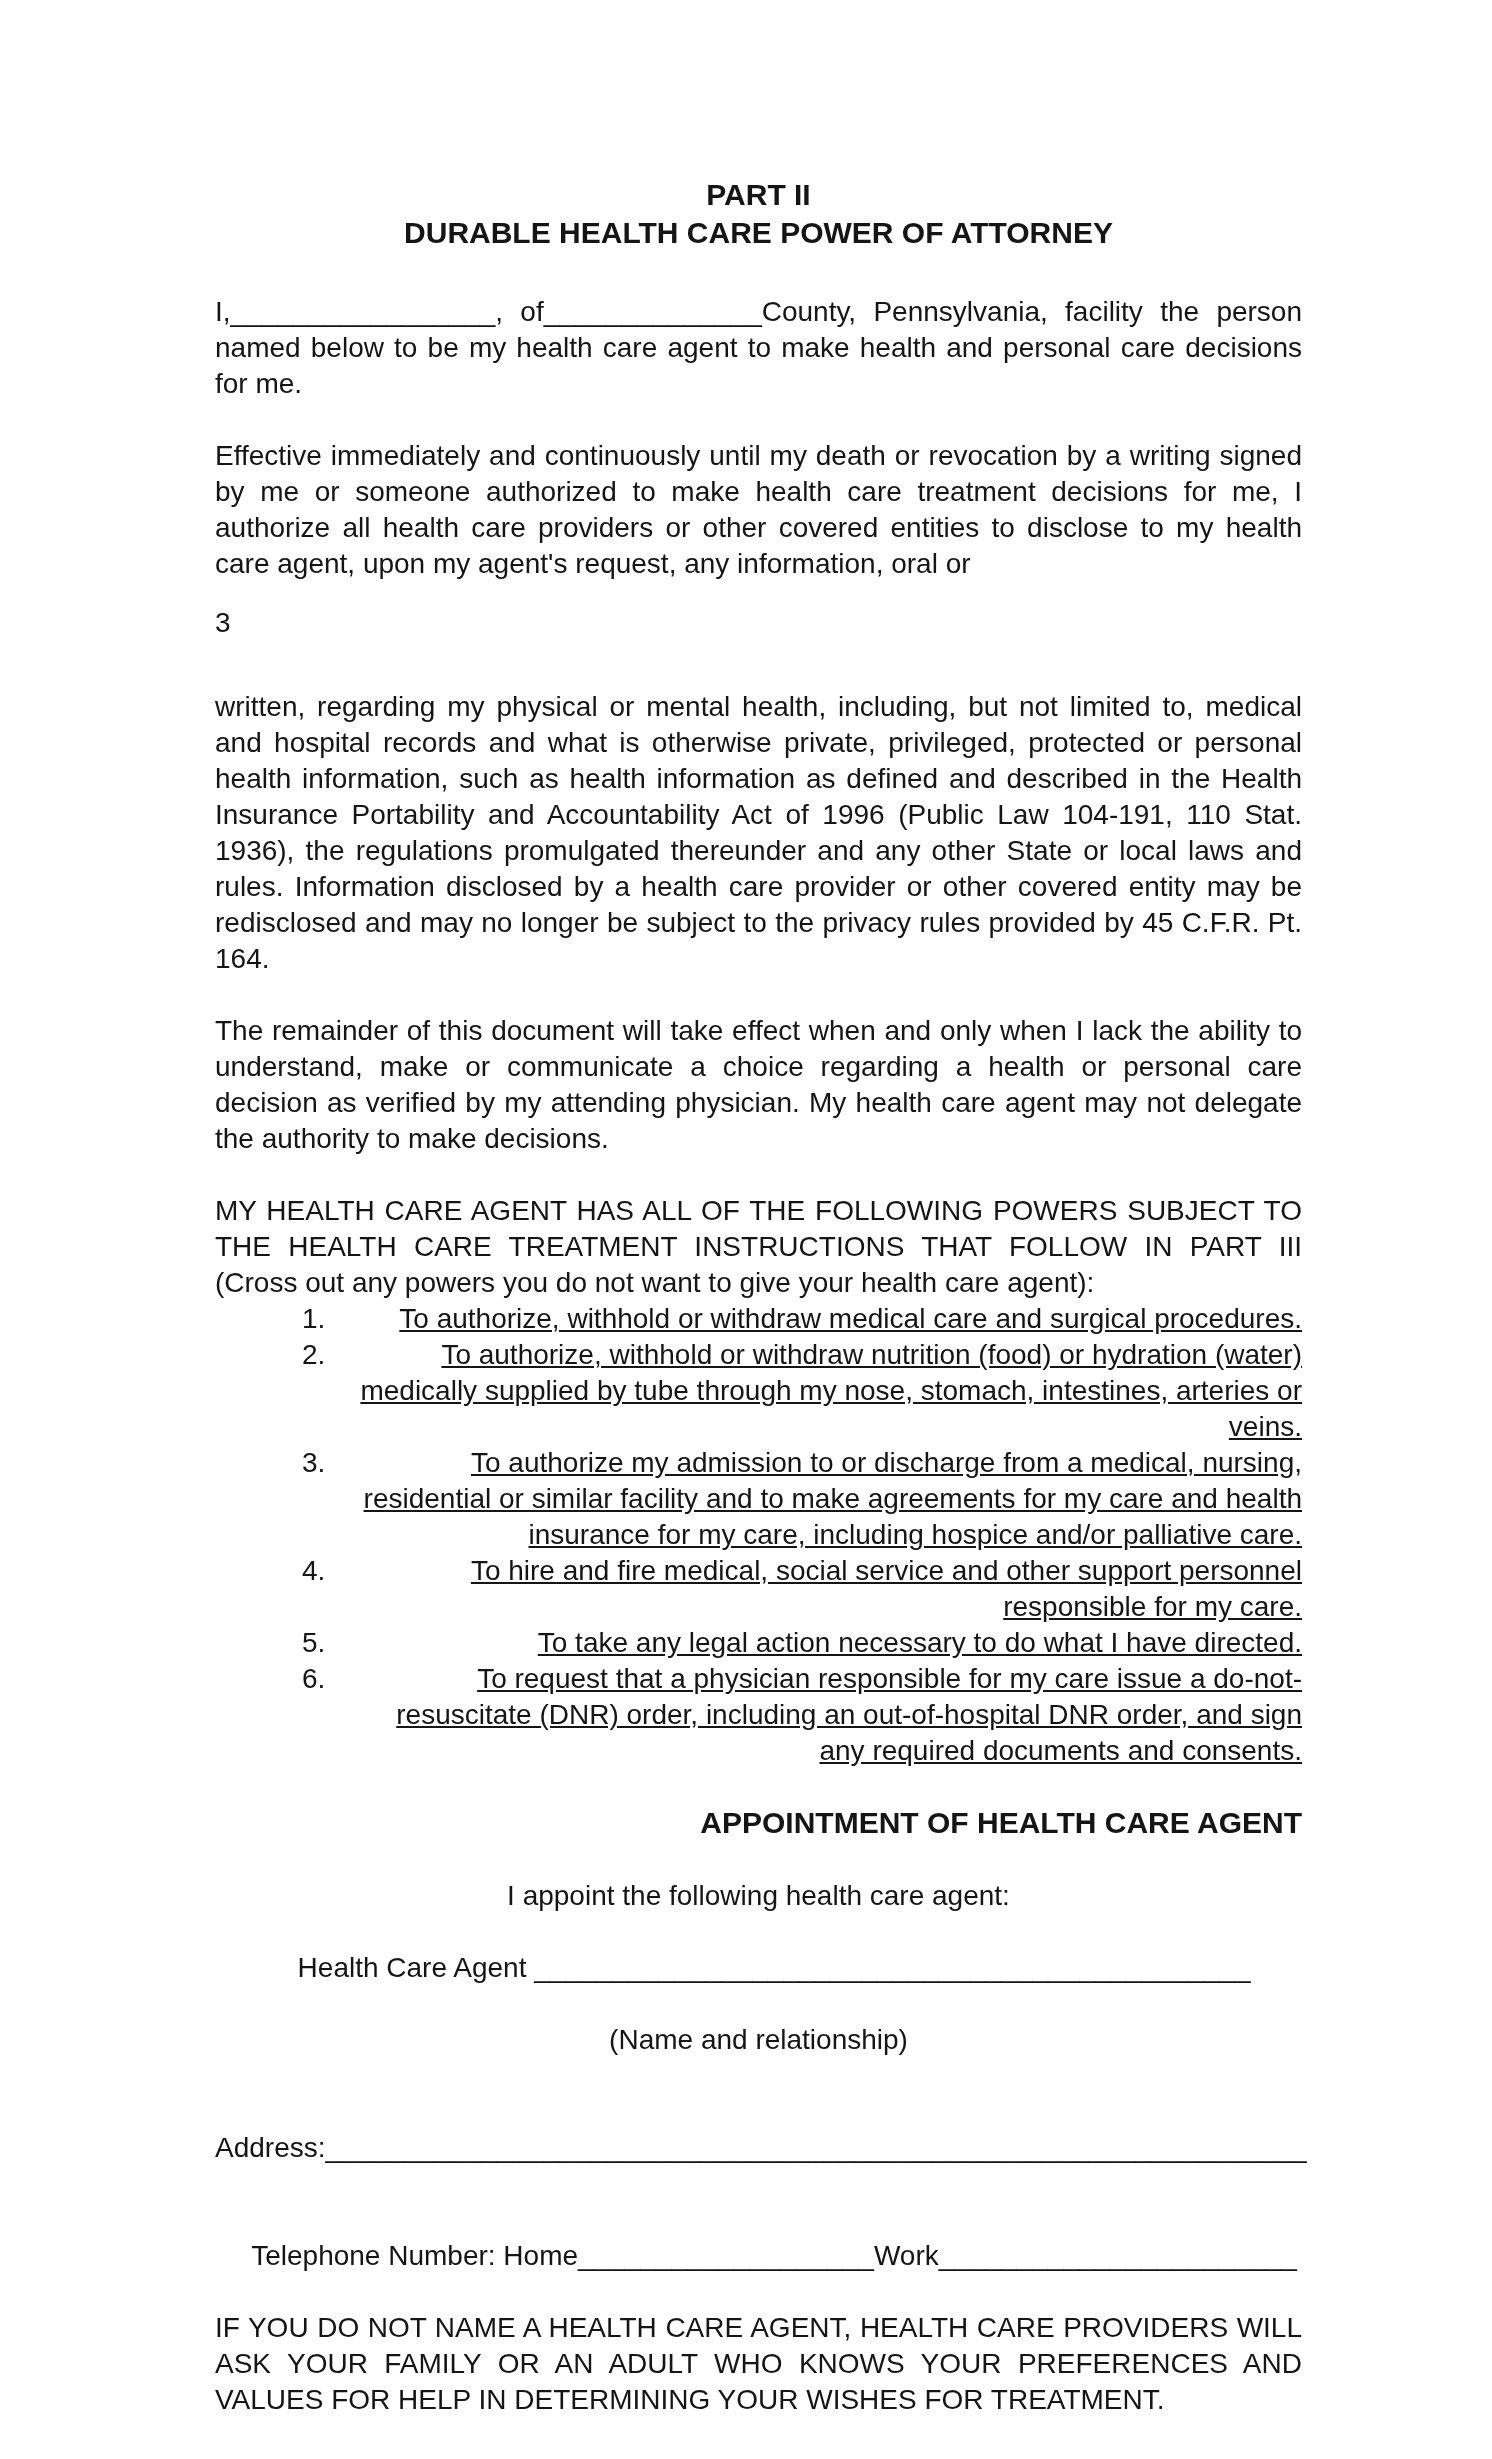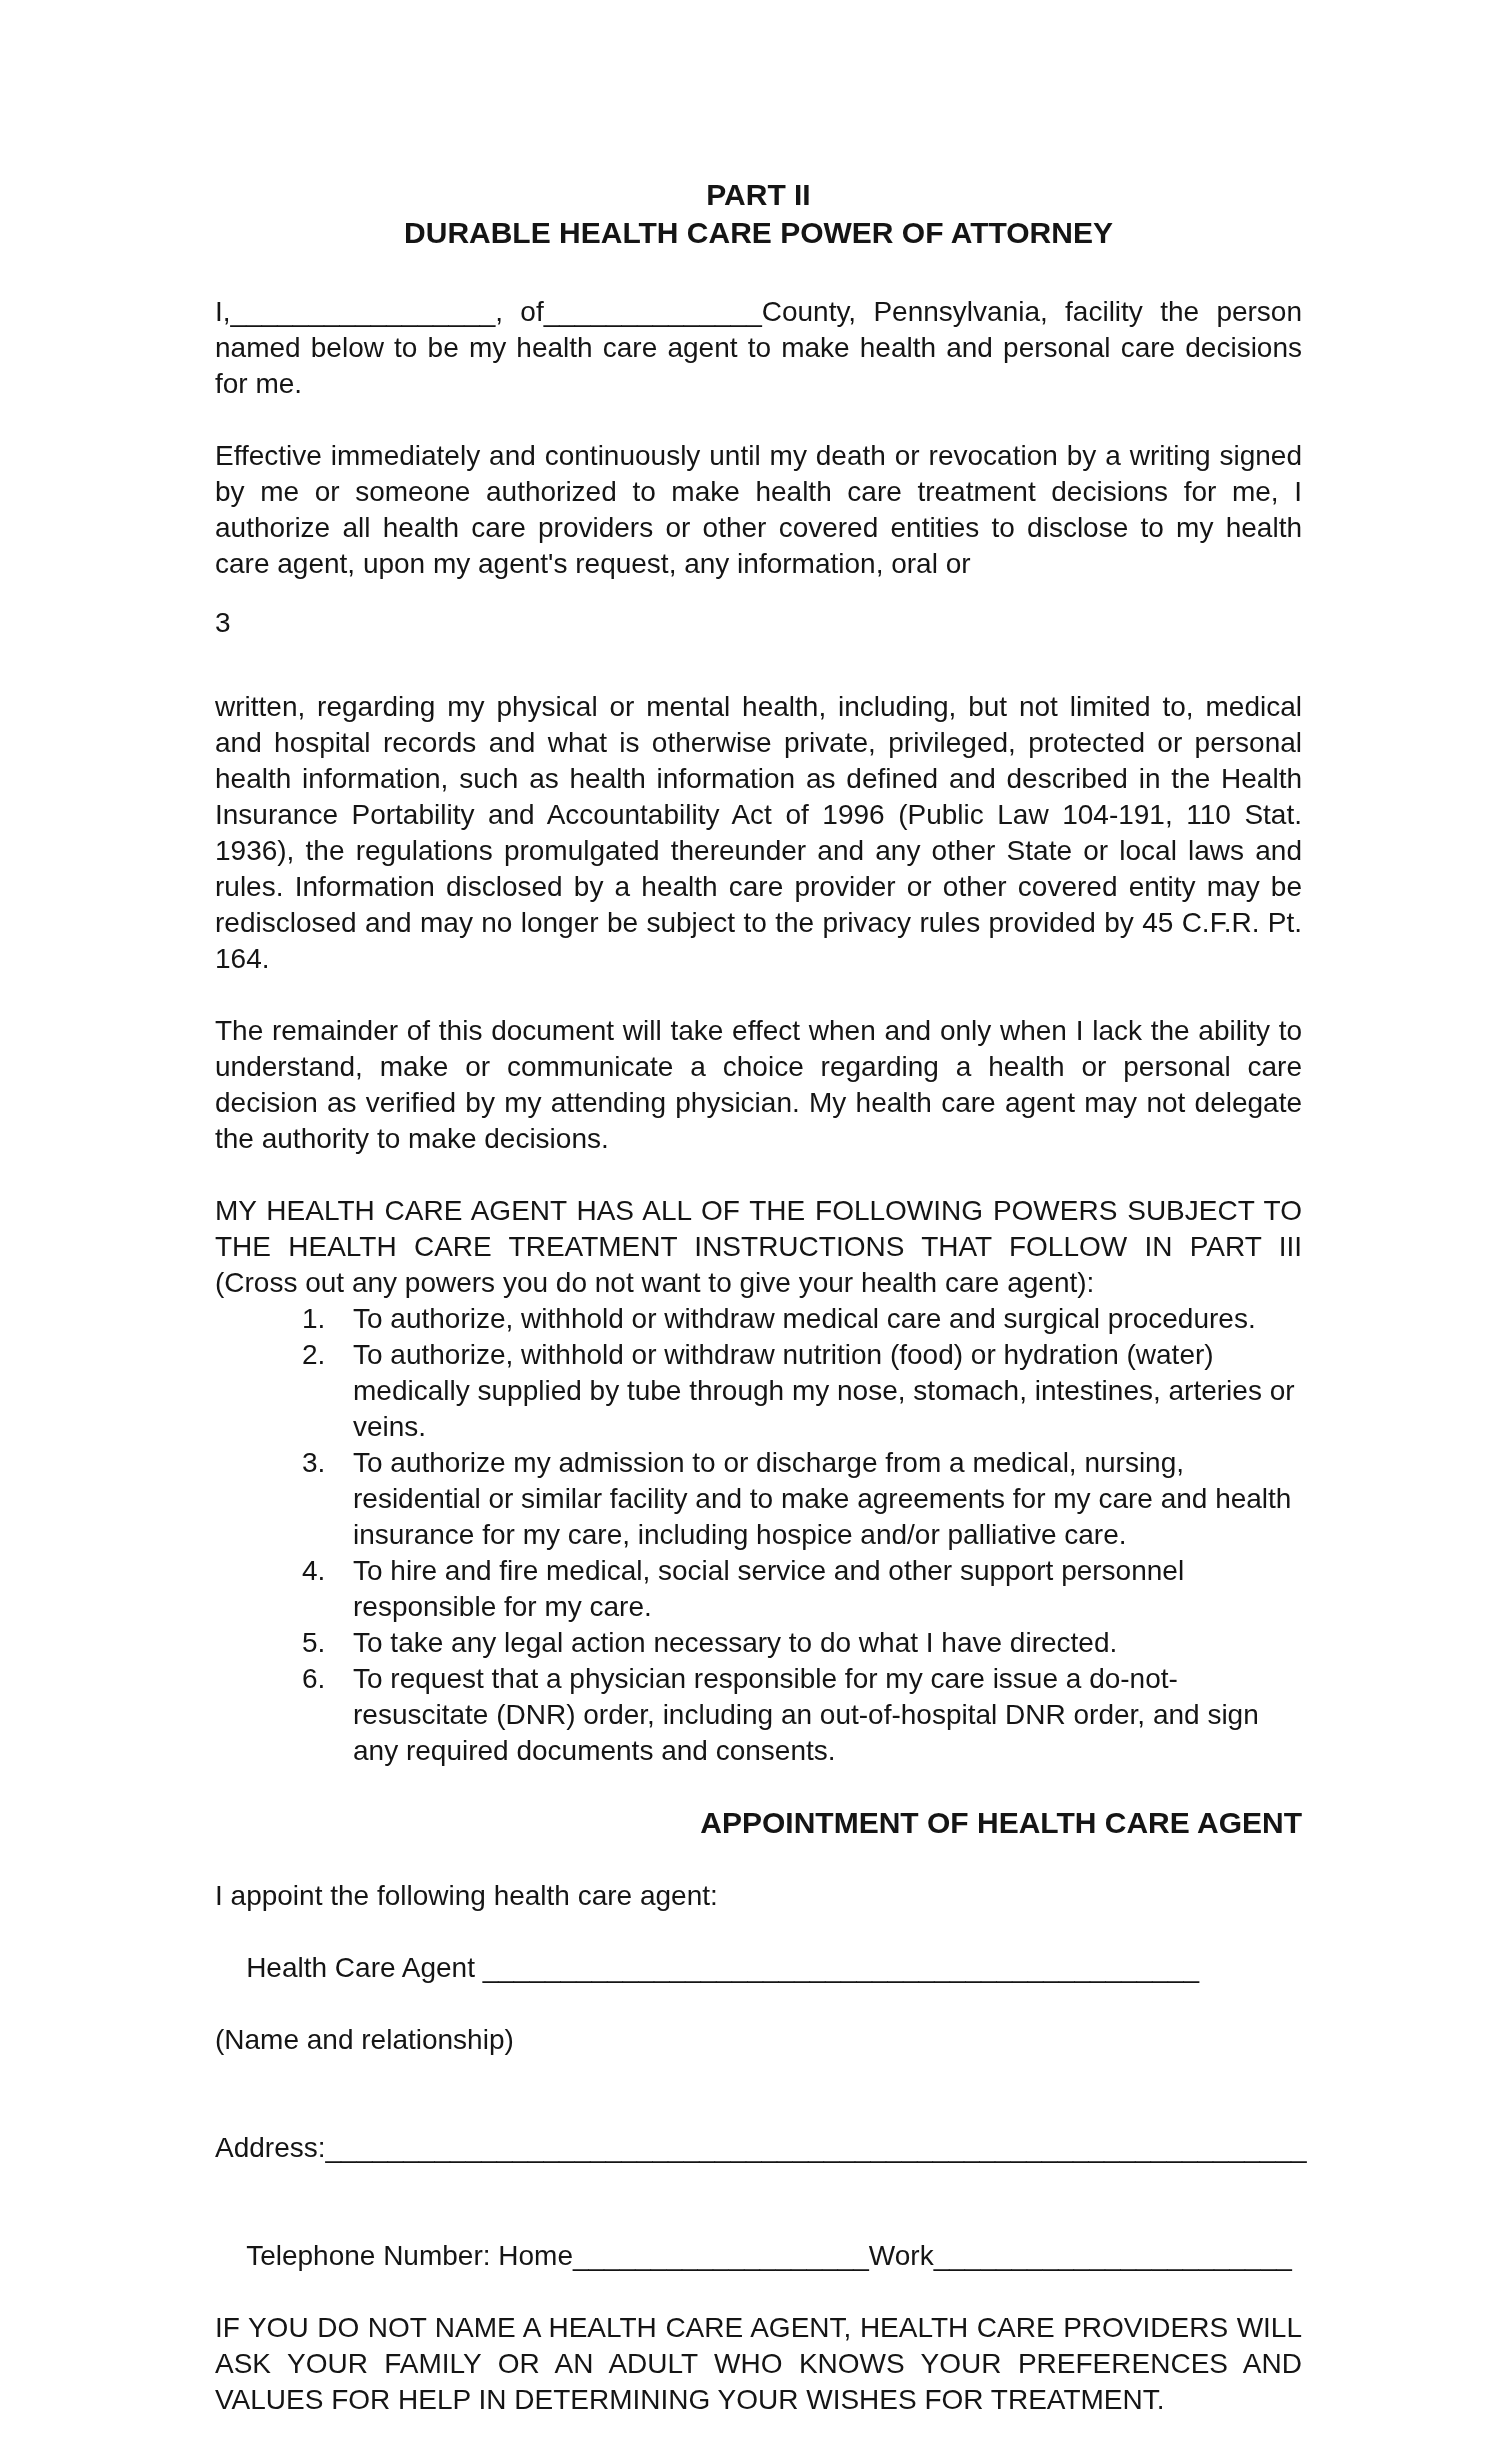--- a/index.html
+++ b/index.html
@@ -44,32 +44,33 @@
   }
   .power-item {
     display: flex;
   }
   .power-num {
     flex: 0 0 51px;
     margin-left: 87px;
   }
   .power-text {
     flex: 1 1 auto;
-    text-align: left;
+    text-align: right;
+    text-decoration: underline;
   }
   .section-heading {
     text-align: right;
     font-weight: bold;
     font-size: 30px;
     line-height: 36px;
     margin: 0 0 37px 0;
   }
   .form-line {
     white-space: pre-wrap;
-    text-align: left;
+    text-align: center;
   }
   .notice {
     text-align: justify;
     margin: 0;
   }
 </style>
 </head>
 <body>
 
 <div class="page">

